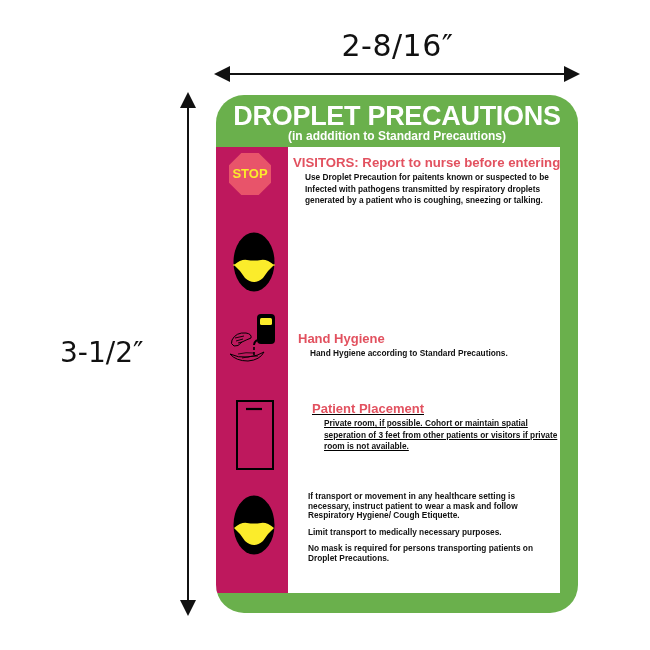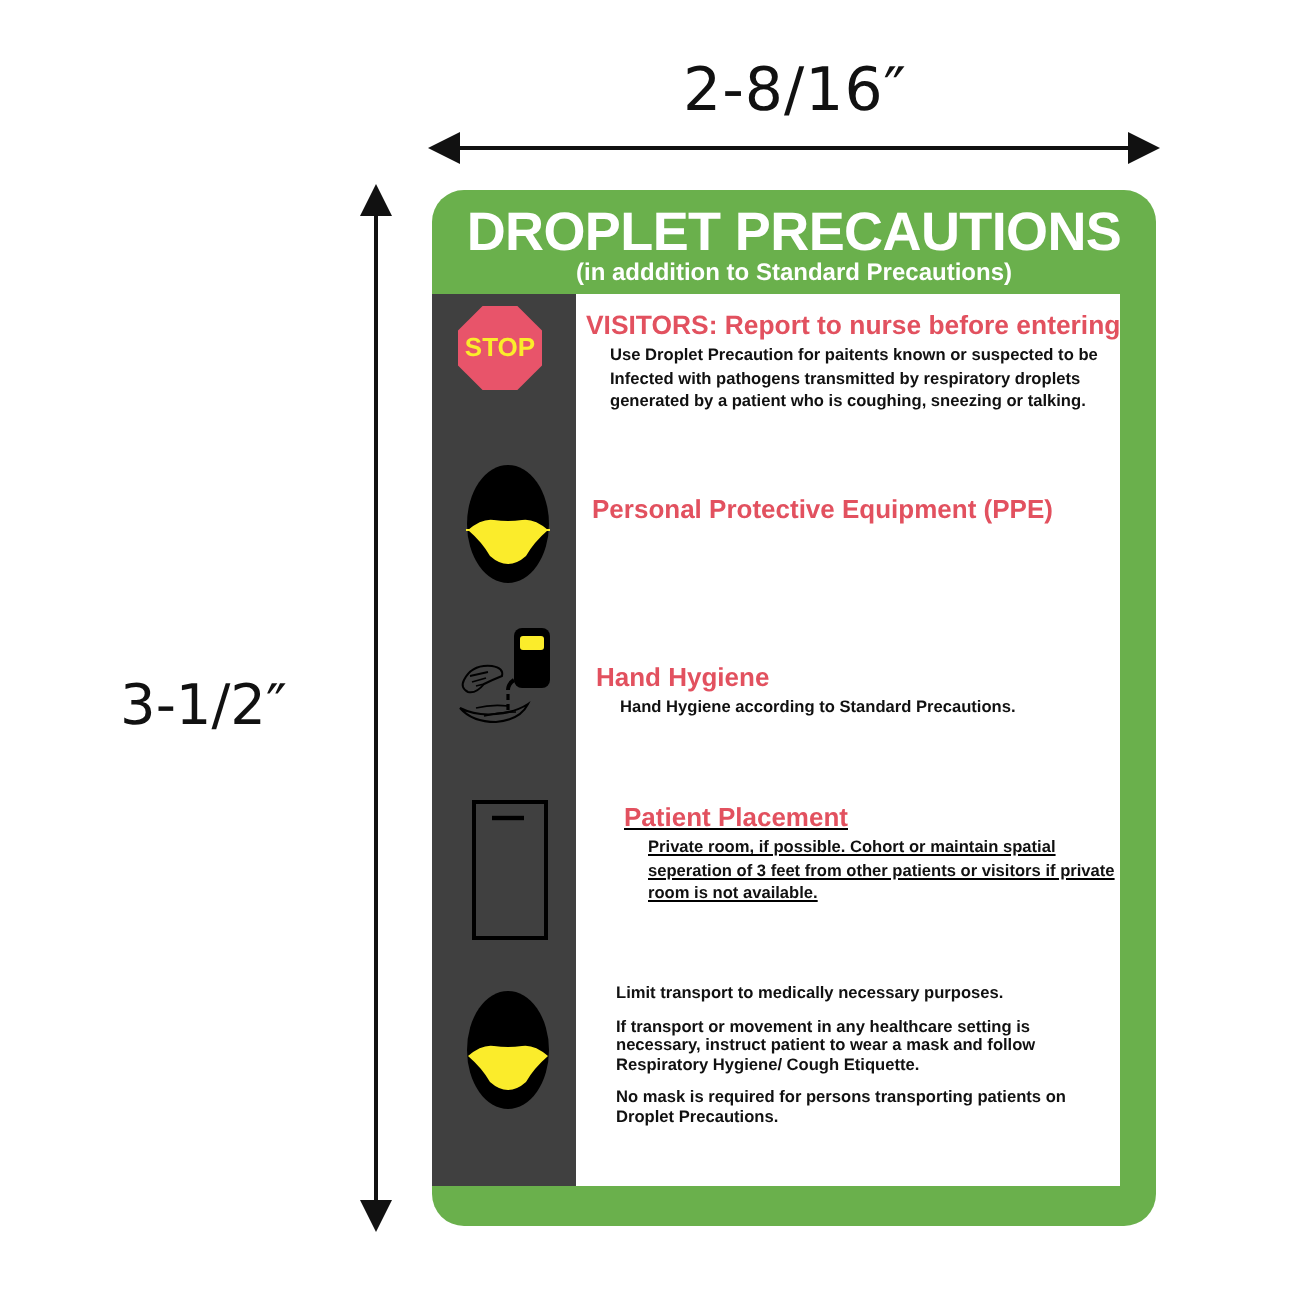--- a/index.html
+++ b/index.html
@@ -9,25 +9,25 @@
   #dim-h-label { left:60px; top:336px; font-size:28px; }
   .arrow-h { position:absolute; left:220px; top:73px; width:354px; height:2px; background:#111; }
   .arrow-h::before, .arrow-h::after { content:""; position:absolute; top:-7px; width:0; height:0; border-top:8px solid transparent; border-bottom:8px solid transparent; }
   .arrow-h::before { left:-6px; border-right:16px solid #111; }
   .arrow-h::after { right:-6px; border-left:16px solid #111; }
   .arrow-v { position:absolute; left:187px; top:98px; width:2px; height:512px; background:#111; }
   .arrow-v::before, .arrow-v::after { content:""; position:absolute; left:-7px; width:0; height:0; border-left:8px solid transparent; border-right:8px solid transparent; }
   .arrow-v::before { top:-6px; border-bottom:16px solid #111; }
   .arrow-v::after { bottom:-6px; border-top:16px solid #111; }
 
-  .card { position:absolute; left:216px; top:95px; width:362px; height:518px; background:#6ab04c; border-radius:16px; overflow:hidden; }
+  .card { position:absolute; left:216px; top:95px; width:362px; height:518px; background:#6ab04c; border-radius:28px; overflow:hidden; }
   .card-title { position:absolute; left:0; top:6px; width:100%; text-align:center; color:#fff; font-weight:bold; font-size:27px; letter-spacing:-0.3px; }
   .card-subtitle { position:absolute; left:0; top:34px; width:100%; text-align:center; color:#fff; font-weight:bold; font-size:12px; }
   .card-body { position:absolute; left:0; top:52px; width:344px; height:446px; background:#fff; }
-  .icon-col { position:absolute; left:0; top:0; width:72px; height:100%; background:#404040; }
+  .icon-col { position:absolute; left:0; top:0; width:72px; height:100%; background:#be185d; }
   .section { position:absolute; left:72px; width:270px; }
   .sec-title { color:#e2515f; font-weight:bold; font-size:13px; white-space:nowrap; }
   .sec-text { color:#111; font-weight:bold; font-size:8.3px; line-height:11.5px; margin-top:2px; }
   .sec-text p { margin:0 0 5px 12px; }
   .icon { position:absolute; }
   .stop-text { position:absolute; left:0; top:0; width:42px; height:42px; line-height:42px; text-align:center; color:#fbec2b; font-weight:bold; font-size:13px; }
 </style>
 </head>
 <body>
 
@@ -89,38 +89,37 @@
     </div>
 
     <div class="section" style="top:8px; left:77px;">
       <div class="sec-title" style="font-size:13.2px;">VISITORS: Report to nurse before entering</div>
       <div class="sec-text">
         <p>Use Droplet Precaution for paitents known or suspected to be Infected with pathogens transmitted by respiratory droplets generated by a patient who is coughing, sneezing or talking.</p>
       </div>
     </div>
 
     <div class="section" style="top:100px; left:80px;">
-      <div class="sec-title">Personal Protective Equipment (PPE)</div>
     </div>
 
     <div class="section" style="top:184px; left:82px;">
       <div class="sec-title">Hand Hygiene</div>
       <div class="sec-text">
         <p>Hand Hygiene according to Standard Precautions.</p>
       </div>
     </div>
 
     <div class="section" style="top:254px; left:96px; width:250px;text-decoration:underline;">
       <div class="sec-title">Patient Placement</div>
       <div class="sec-text">
         <p>Private room, if possible. Cohort or maintain spatial seperation of 3 feet from other patients or visitors if private room is not available.</p>
       </div>
     </div>
 
     <div class="section" style="top:343px; left:80px; width:262px;">
       <div class="sec-text" style="line-height:9.5px;">
+        <p style="margin-bottom:7px;">If transport or movement in any healthcare setting is necessary, instruct patient to wear a mask and follow Respiratory Hygiene/ Cough Etiquette.</p>
         <p style="margin-bottom:7px;">Limit transport to medically necessary purposes.</p>
-        <p style="margin-bottom:7px;">If transport or movement in any healthcare setting is necessary, instruct patient to wear a mask and follow Respiratory Hygiene/ Cough Etiquette.</p>
         <p>No mask is required for persons transporting patients on Droplet  Precautions.</p>
       </div>
     </div>
   </div>
 </div>
 
 </body></html>

